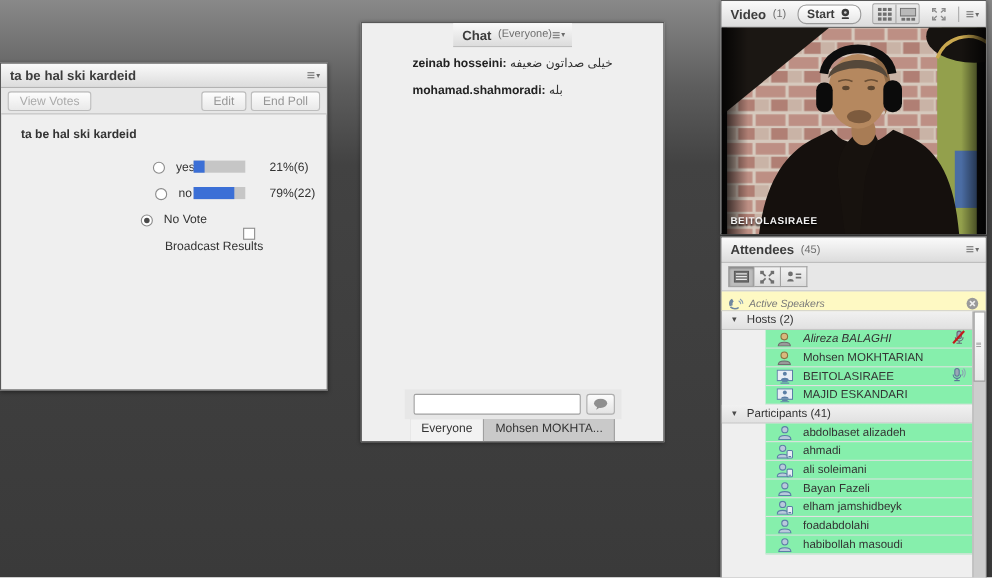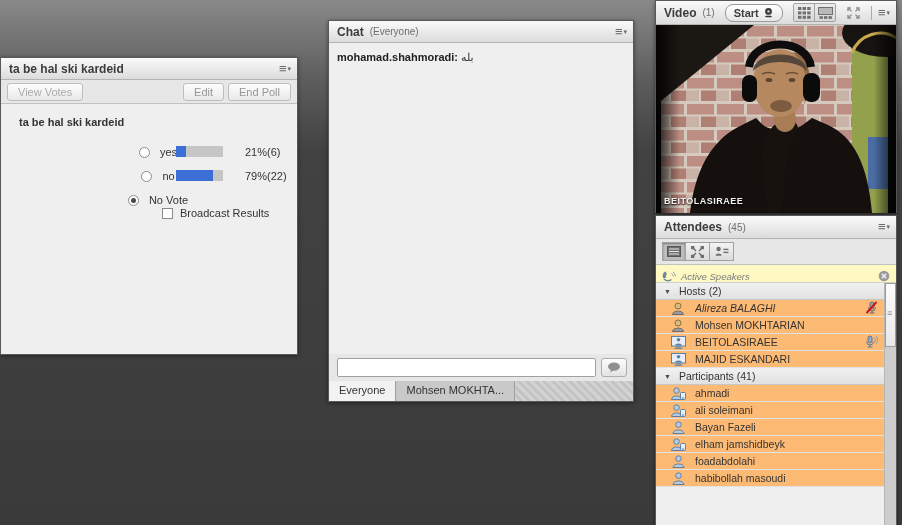--- a/index.html
+++ b/index.html
@@ -46,26 +46,26 @@
   }
   .radio.sel::after {
     content:""; position:absolute; left:2px; top:2px; width:5px; height:5px;
     border-radius:50%; background:#4a4a4a;
   }
   .poll-opt .olabel { font-size:11px; color:#333; }
   .bar-track { position:absolute; left:157px; top:6px; width:47px; height:11px; background:#c6c6c6; }
   .bar-fill { height:11px; background:#3b6fd6; }
   .pct { position:absolute; left:226px; font-size:11px; color:#333; }
   .cnt { position:absolute; left:248px; font-size:11px; color:#333; }
-  .broadcast { position:absolute; left:161px; top:103px; display:flex; align-items:flex-end; }
+  .broadcast { position:absolute; left:149px; top:103px; display:flex; align-items:flex-end;flex-direction:column; }
   .checkbox { width:11px; height:11px; border:1px solid #8a8a8a; background:#fff; margin-right:7px; flex:none; }
   .broadcast span { font-size:11px; color:#333; }
 
   
-  #chat { left:328px; top:20px; width:306px; height:382px; display:flex; flex-direction:column; }
+  #chat { left:328px; top:20px; width:276px; height:382px; display:flex; flex-direction:column;align-items:center; }
   .chat-msgs { flex:1; background:#efefef; padding:8px 8px; overflow:hidden; }
   .chat-msg { font-size:11px; color:#333; margin-bottom:11px; }
   .chat-msg b { color:#222; }
   .chat-input-row { display:flex; align-items:center; padding:4px 6px 4px 8px; background:#e7e7e7; }
   .chat-input {
     flex:1; height:19px; border:1px solid #a0a0a0; border-radius:2px; background:#fff;
     font-size:11px; padding:0 4px; font-family:"Liberation Sans",sans-serif;
   }
   .send-btn {
     width:26px; height:19px; margin-left:5px; border:1px solid #adadad; border-radius:3px;
@@ -123,22 +123,22 @@
   .active-speakers .as-label { font-size:9.5px; font-style:italic; color:#7a7a7a; margin-left:5px; }
   .att-list { position:relative; height:244px; overflow:hidden; }
   .att-rows { position:absolute; left:0; top:0; right:12px; }
   .sec-header {
     height:17px; display:flex; align-items:center; padding:0 8px;
     background:linear-gradient(to bottom,#f1f1f1,#e1e1e1); border-bottom:1px solid #c6c6c6;
     font-size:10.5px; color:#333;
   }
   .sec-header .tri { font-size:7px; color:#4a4a4a; margin-right:8px; }
   .att-row {
-    height:17px; display:flex; align-items:center; padding:0 6px 0 14px;
-    background:#fdba74; border-bottom:1px solid #e2e2e2; font-size:10.5px; color:#333;
+    height:17px; display:flex; align-items:center; padding:0 6px 0 9px;
+    background:#86efac; border-bottom:1px solid #e2e2e2; font-size:10.5px; color:#333;margin-left:40px;
   }
   .att-row .aicon { width:16px; display:flex; justify-content:center; margin-right:9px; flex:none; }
   .att-row .aname { flex:1; white-space:nowrap; overflow:hidden; }
   .att-row .aname.it { font-style:italic; }
   .att-scroll {
     position:absolute; right:0; top:0; width:12px; height:244px;
     background:#cdcdcd; border-left:1px solid #b5b5b5;
   }
   .att-thumb {
     position:absolute; left:0; top:0; width:11px; height:64px;
@@ -205,20 +205,21 @@
     <div class="pod-header">
       <span class="pod-title">Chat</span>
       <span class="pod-sub">(Everyone)</span>
       <span class="spacer"></span>
       <span class="menu-btn">
           <span class="bars">≡</span>
           <span class="caret">▾</span>
         </span>
     </div>
     <div class="chat-msgs" id="chat-msgs">
+        <div class="chat-msg"><b>zeinab hosseini: </b><span>خیلی صداتون ضعیفه</span></div>
         <div class="chat-msg"><b>mohamad.shahmoradi: </b><span>بله</span></div>
       </div>
     <div class="chat-input-row">
       <input class="chat-input" type="text" value="" style="">
       <button class="send-btn">
         <svg width="14" height="11" viewBox="0 0 14 11">
           <ellipse cx="7" cy="4.6" rx="6" ry="4.2" fill="#8f8f8f"></ellipse>
           <path d="M4 7.5 L3 10.5 L7 8 Z" fill="#8f8f8f"></path>
         </svg>
       </button>
@@ -463,20 +464,29 @@
               </svg>
             </span>
             <span class="aname">MAJID ESKANDARI</span>
           </div>
           <div class="sec-header">
             <span class="tri">▼</span>
             <span>Participants (41)</span>
           </div>
           <div class="att-row">
             <span class="aicon">
+              <svg width="13" height="13" viewBox="0 0 13 13">
+                <circle cx="6.5" cy="3.6" r="2.8" fill="#b9c9dc" stroke="#5b7fa6"></circle>
+                <path d="M1,12.5 C1,7.8 12,7.8 12,12.5 Z" fill="#b9c9dc" stroke="#5b7fa6"></path>
+              </svg>
+            </span>
+            <span class="aname">abdolbaset alizadeh</span>
+          </div>
+          <div class="att-row">
+            <span class="aicon">
               <svg width="15" height="13" viewBox="0 0 15 13">
                 <circle cx="5.5" cy="3.6" r="2.8" fill="#b9c9dc" stroke="#5b7fa6"></circle>
                 <path d="M0.5,12.5 C0.5,7.8 10.5,7.8 10.5,12.5 Z" fill="#b9c9dc" stroke="#5b7fa6"></path>
                 <rect x="9.5" y="5.5" width="5" height="7" rx="1" fill="#e8eef5" stroke="#5b7fa6"></rect>
                 <line x1="10.8" y1="11" x2="13.2" y2="11" stroke="#5b7fa6"></line>
               </svg>
             </span>
             <span class="aname">ahmadi</span>
           </div>
           <div class="att-row">

